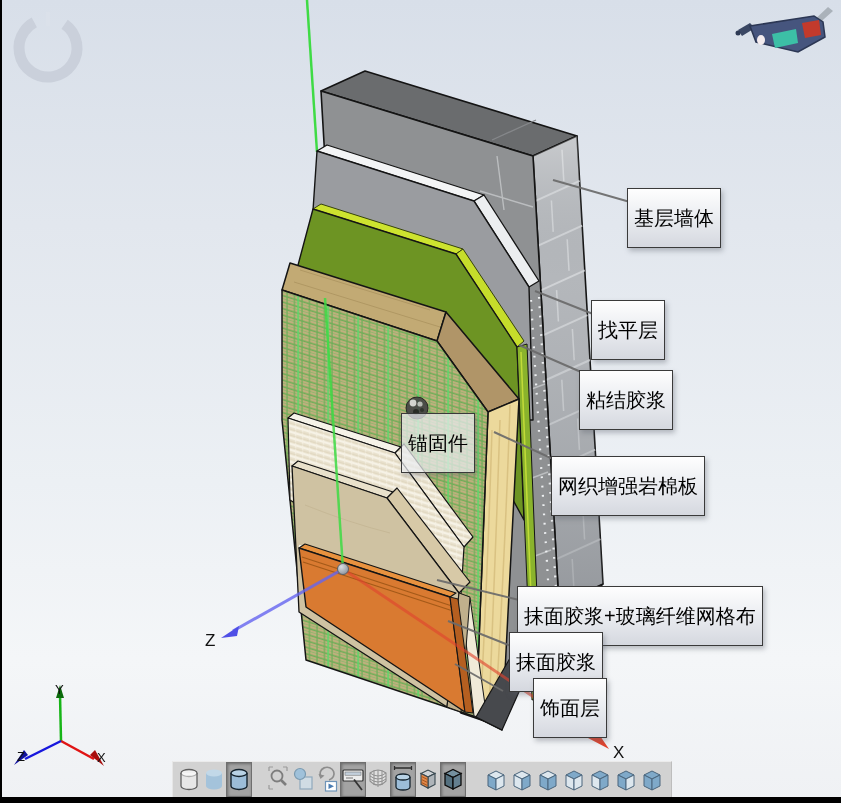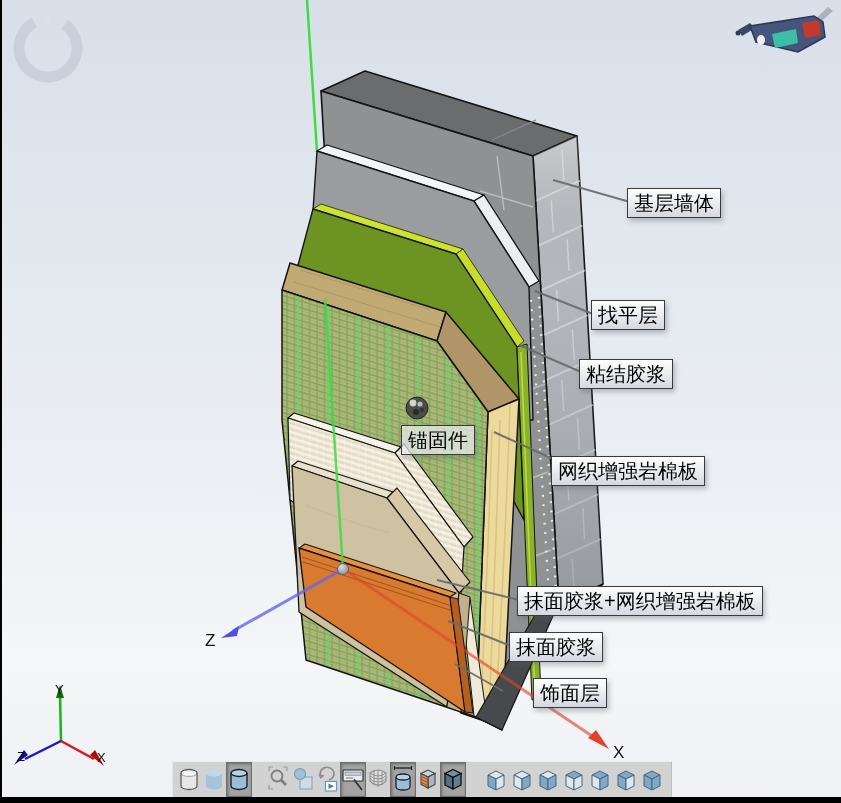--- a/index.html
+++ b/index.html
@@ -3,21 +3,21 @@
 <meta charset="utf-8">
 <style>
   html,body{margin:0;padding:0;}
   body{
     width:841px;height:803px;position:relative;overflow:hidden;
     font-family:"Liberation Sans", sans-serif;
     background:linear-gradient(180deg,#d8dfe9 0%,#e2e7ee 28%,#ecf0f4 60%,#f4f6f8 82%,#eff1f4 100%);
   }
   #scene{position:absolute;left:0;top:0;}
   .callout{
-    position:absolute;font-size:20px;line-height:26px;padding:1px 6px;
+    position:absolute;font-size:20px;line-height:26px;padding:16px 6px;
     background:linear-gradient(180deg,#fefefe 0%,#eceef2 45%,#d5d8df 100%);
     border:1px solid #3a3a3a;color:#000;white-space:nowrap;
     box-shadow:2px 3px 5px rgba(90,95,105,.38);
   }
   .callout.translucent{background:rgba(233,235,240,.72);}
   #toolbar{
     position:absolute;left:172px;top:761px;width:500px;height:37px;
     background:#d2d2d2;border:1px solid #bdbdbd;border-top-color:#ebebeb;border-left-color:#e6e6e6;
     box-sizing:border-box;
   }
@@ -199,24 +199,24 @@
     <line x1="61" y1="741" x2="25" y2="759" stroke="#1717dd" stroke-width="2.5"></line>
     <polygon points="14,765 28,755 24,750" fill="#10109e"></polygon>
     <text x="55" y="694" font-size="13" fill="#111">Y</text>
     <text x="17" y="761" font-size="13" fill="#111">Z</text>
     <text x="97" y="762" font-size="13" fill="#111">X</text>
   </g>
 </svg>
 
 <div class="callout" style="left:627px;top:188px;">基层墙体</div>
 <div class="callout" style="left:591px;top:300px;">找平层</div>
-<div class="callout" style="left:579px;top:359px;">粘结胶浆</div>
-<div class="callout translucent" style="left:401px;top:413px;margin-top:12px;">锚固件</div>
+<div class="callout" style="left:579px;top:370px;">粘结胶浆</div>
+<div class="callout translucent" style="left:401px;top:413px;">锚固件</div>
 <div class="callout" style="left:551px;top:444px;margin-top:12px;">网织增强岩棉板</div>
-<div class="callout" style="left:517px;top:586px;">抹面胶浆+网织增强岩棉板</div>
+<div class="callout" style="left:517px;top:586px;">抹面胶浆+玻璃纤维网格布</div>
 <div class="callout" style="left:509px;top:632px;">抹面胶浆</div>
 <div class="callout" style="left:501px;top:678px;margin-left:32px;">饰面层</div>
 
 <div id="toolbar">
   <div class="tgroup" id="tgroup0"><div class="tbtn"><svg width="22" height="30" viewBox="0 0 22 30">
           <ellipse cx="11" cy="9" rx="8" ry="3.5" fill="#fcfcfc" fill-opacity=".7" stroke="#606060" stroke-width="1.3"></ellipse>
           <path d="M3,9 V22 A8,3.5 0 0 0 19,22 V9" fill="#fcfcfc" fill-opacity=".5" stroke="#606060" stroke-width="1.3"></path>
         </svg></div><div class="tbtn"><svg width="22" height="30" viewBox="0 0 22 30">
           <path d="M3,9 V22 A8,3.5 0 0 0 19,22 V9" fill="#a4c3db"></path>
           <ellipse cx="11" cy="9" rx="8" ry="3.5" fill="#c2d8e8"></ellipse>

